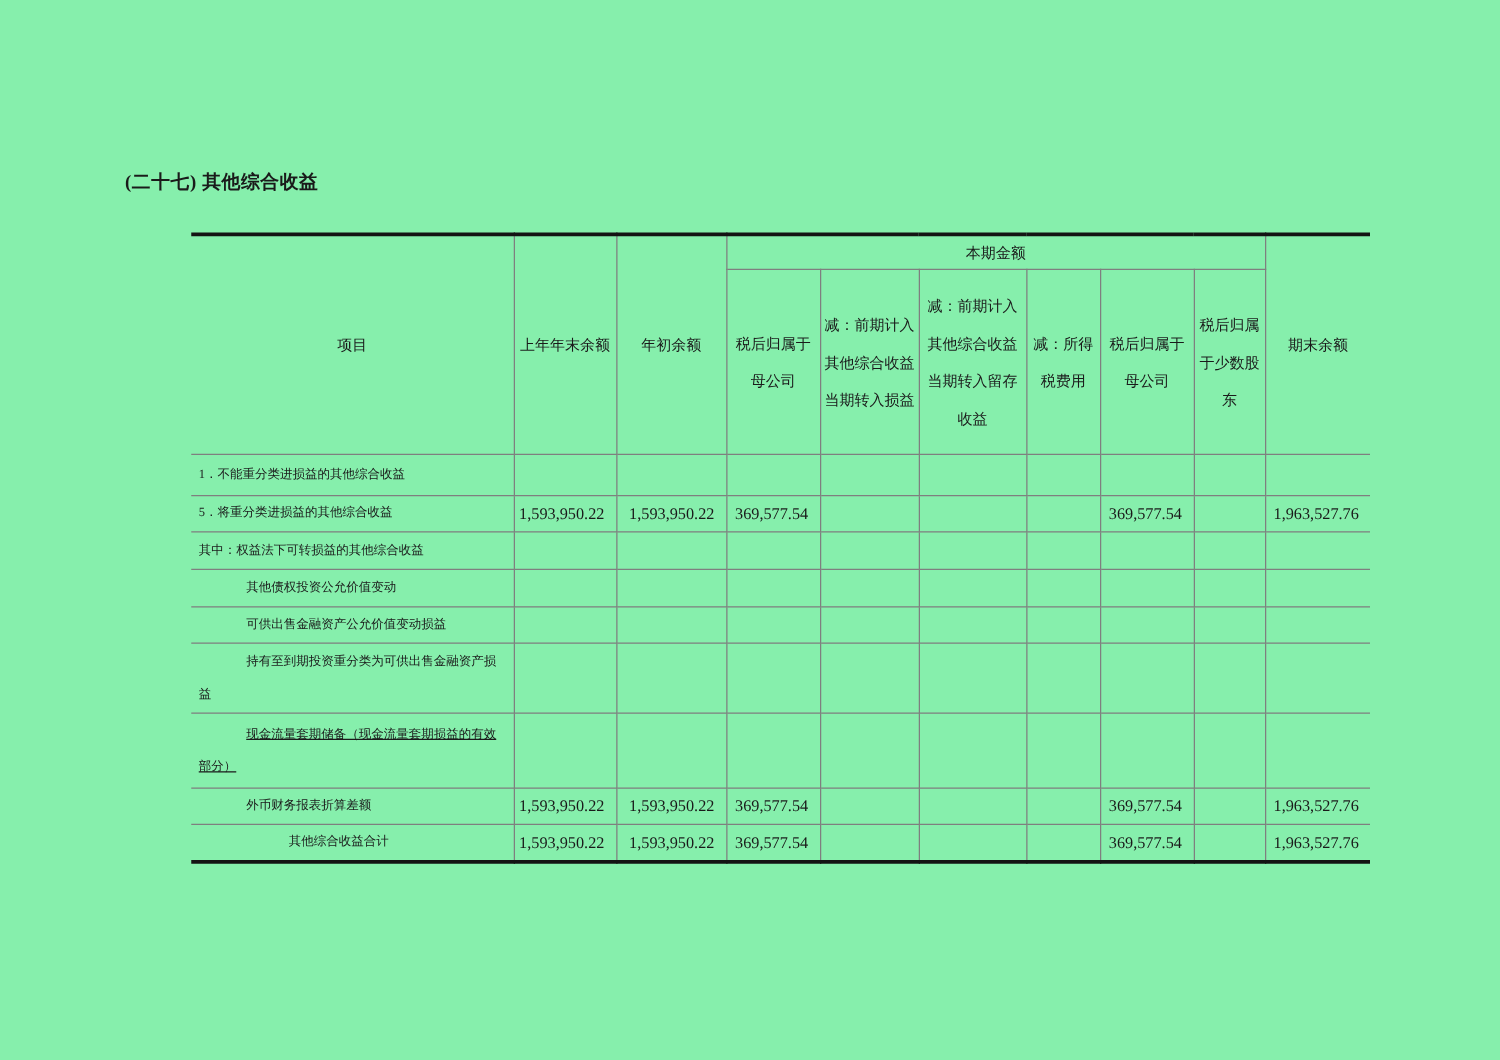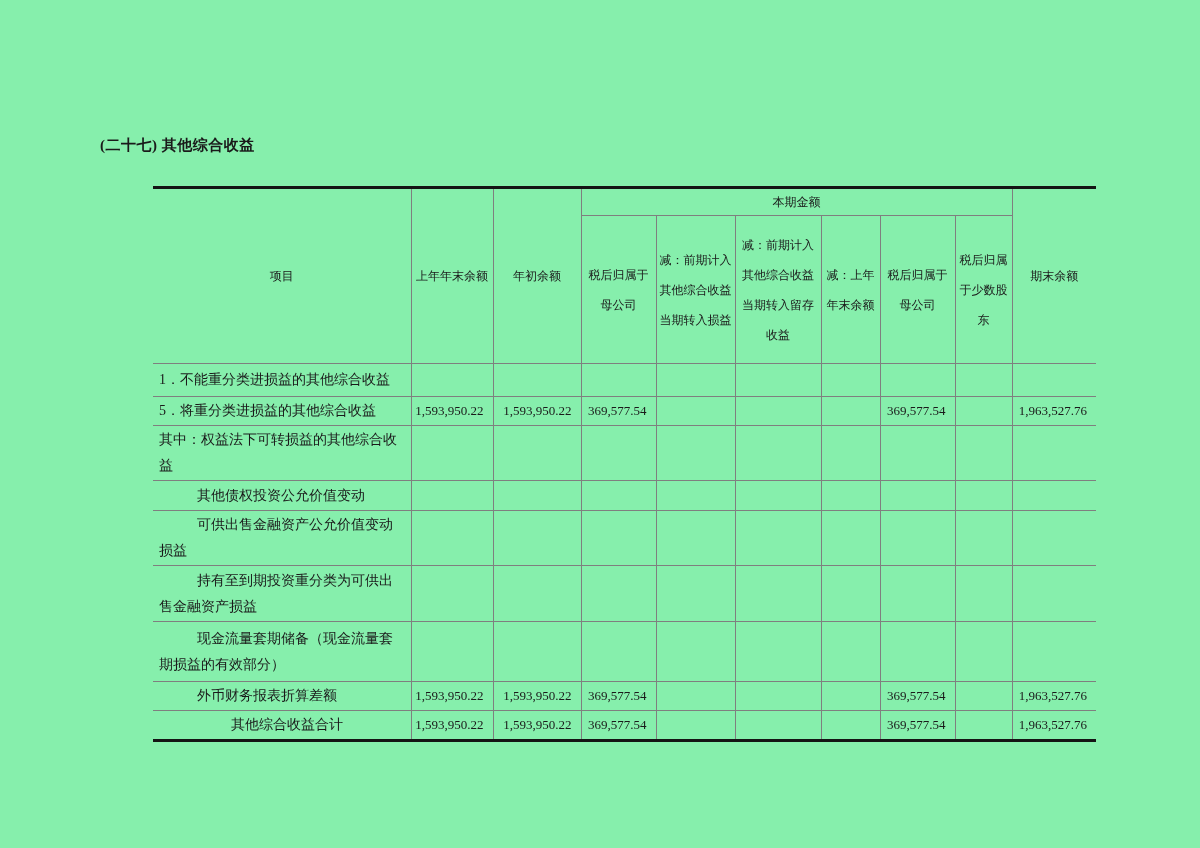--- a/index.html
+++ b/index.html
@@ -50,42 +50,42 @@
     font-size: 12px;
     line-height: 30px;
     text-align: center;
     padding: 0 3px;
   }
   .fin thead tr.hrow-top { height: 28px; }
   .fin thead tr.hrow-top th { line-height: 24px; }
   .fin thead tr.hrow-sub { height: 148px; }
 
   .fin td.label {
-    font-size: 14px;
+    font-size: 10px;
     line-height: 26px;
     text-align: left;
     padding: 1px 4px 1px 6px;
   }
   .fin td.label.indent-1 { text-indent: 38px; margin-left: 20px; }
   .fin td.label.indent-2 { text-indent: 72px; }
 
   .fin td.num {
     font-size: 13px;
     text-align: right;
     padding: 0 9px 0 2px;
     white-space: nowrap;
   }
 
   .fin tbody tr:nth-child(1) { height: 33px; }
   .fin tbody tr:nth-child(2) { height: 26px; }
   .fin tbody tr:nth-child(3) { height: 30px; font-family: Liberation Serif, serif; }
   .fin tbody tr:nth-child(4) { height: 30px; }
   .fin tbody tr:nth-child(5) { height: 29px; }
   .fin tbody tr:nth-child(6) { height: 56px; }
-  .fin tbody tr:nth-child(7) { height: 60px; }
+  .fin tbody tr:nth-child(7) { height: 60px; text-decoration: underline; }
   .fin tbody tr:nth-child(8) { height: 28px; }
   .fin tbody tr:nth-child(9) { height: 29px; }
 
   .page-footer {
     position: absolute;
     left: 153px; top: 753px;
     width: 943px;
     text-align: center;
     font-size: 14px;
   }
@@ -116,21 +116,21 @@
           <th rowspan="2">项目</th>
           <th rowspan="2">上年年末余额</th>
           <th rowspan="2">年初余额</th>
           <th colspan="6">本期金额</th>
           <th rowspan="2">期末余额</th>
         </tr>
         <tr class="hrow-sub">
           <th>税后归属于母公司</th>
           <th>减：前期计入其他综合收益当期转入损益</th>
           <th>减：前期计入其他综合收益当期转入留存收益</th>
-          <th>减：上年年末余额</th>
+          <th>减：所得税费用</th>
           <th>税后归属于母公司</th>
           <th>税后归属于少数股东</th>
         </tr>
       </thead>
       <tbody>
           <tr>
             <td class="label indent-0">1．不能重分类进损益的其他综合收益</td>
             <td class="num"></td>
             <td class="num"></td>
             <td class="num"></td>

